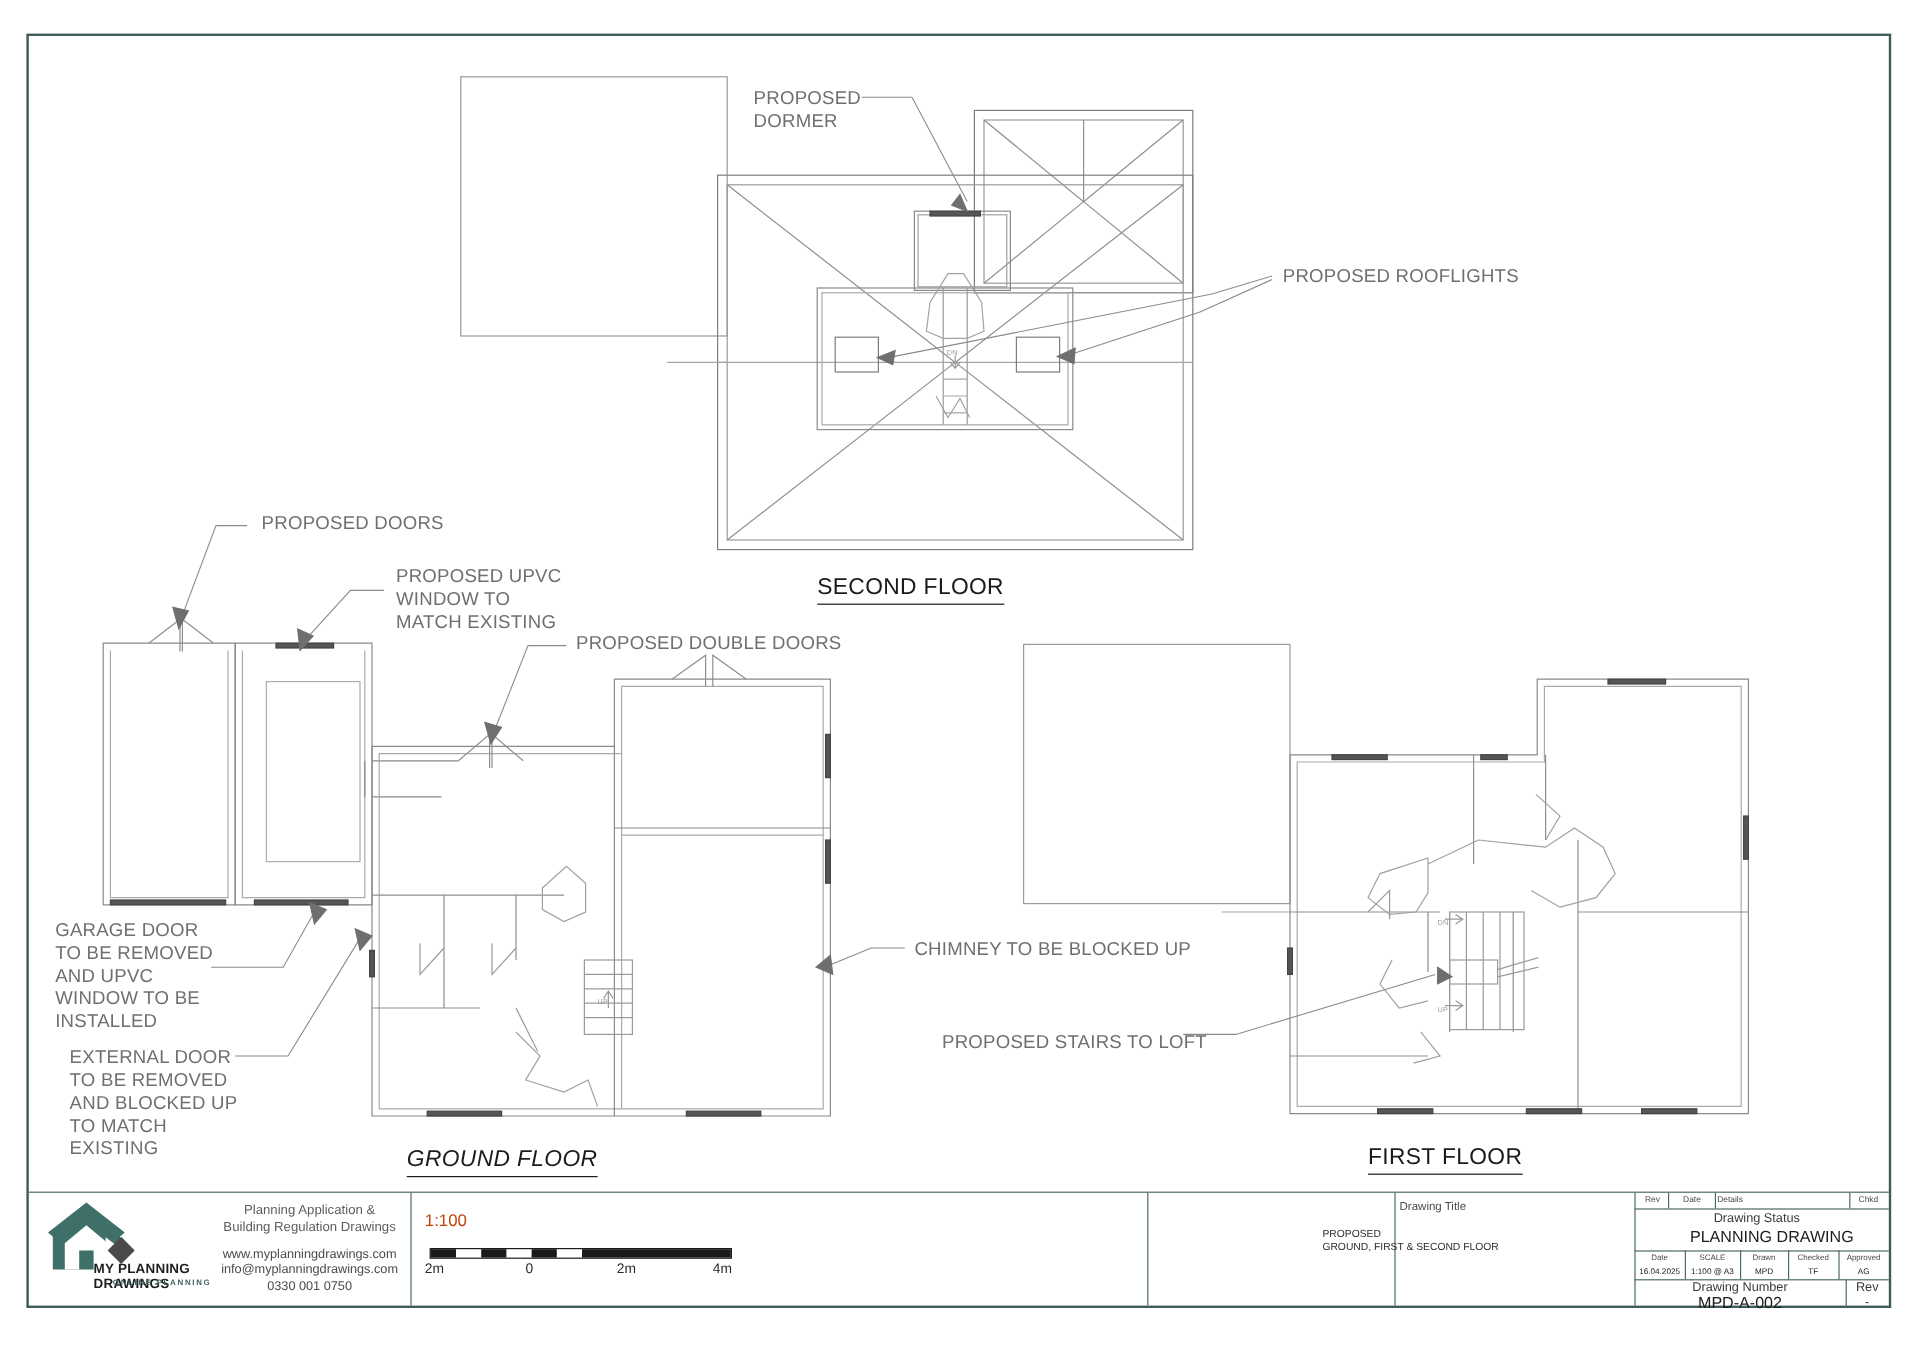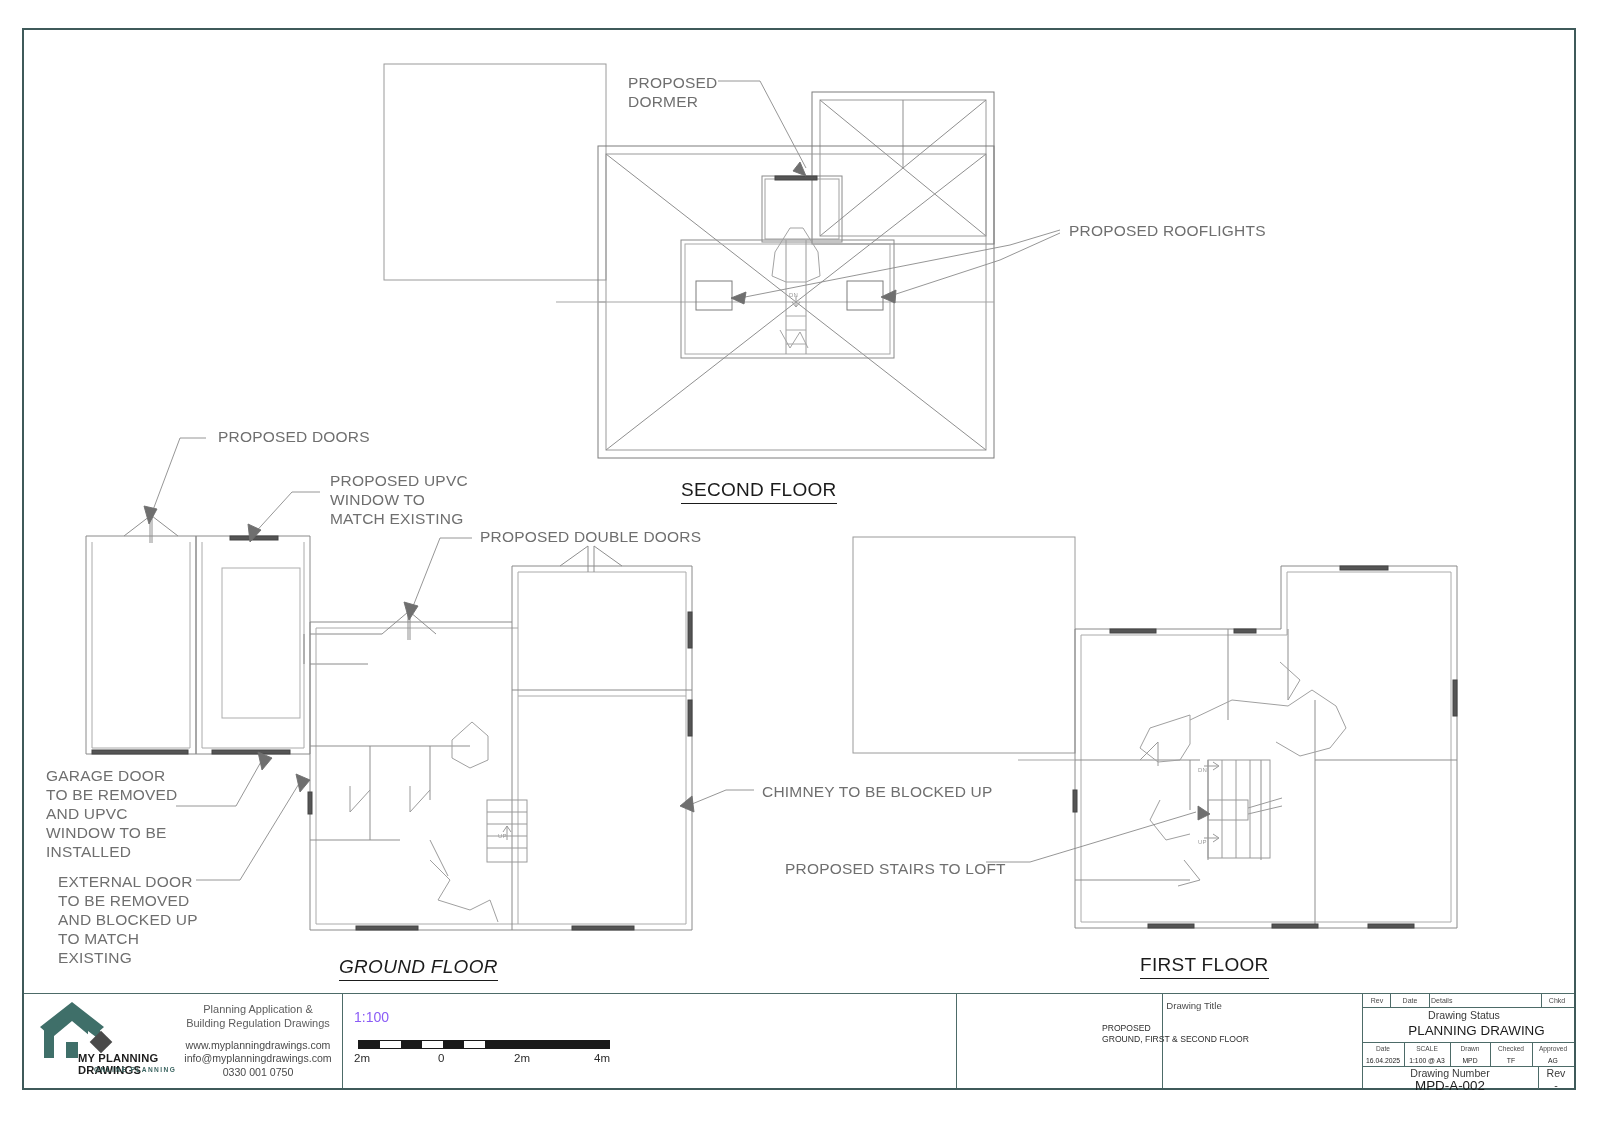--- a/index.html
+++ b/index.html
@@ -63,21 +63,21 @@
     font-size:6.6px;font-weight:bold;color:#3b6561;letter-spacing:1.4px;
     font-family:"Liberation Sans", sans-serif;
   }
 
   .co-block{position:absolute;left:160px;top:8px;width:148px;text-align:center;}
   .co-block .hd{font-size:11px;color:#5d5d5d;line-height:14px;}
   .co-block .ln{font-size:10.6px;color:#4a4a4a;line-height:13.4px;}
 
   
   #scalearea{position:absolute;left:330px;top:10px;width:280px;height:80px;}
-  #scalelabel{position:absolute;left:0;top:5px;font-size:14px;color:#8b5cf6;}
+  #scalelabel{position:absolute;left:0;top:5px;font-size:14px;color:#c2410c;}
   #scalebar{position:absolute;left:4px;top:36px;width:252px;height:9px;border:1px solid #1a1a1a;box-sizing:border-box;background:#fff;}
   .seg{position:absolute;top:0;height:100%;background:#1a1a1a;}
   .ticklbl{position:absolute;top:48px;font-size:11.5px;color:#2a2a2a;}
 
   .tb-hdr{font-size:9.6px;color:#4a4a4a;text-align:center;line-height:12px;}
   .tb-body{font-size:8.6px;color:#2d2d2d;line-height:11.4px;}
   .tb-big{font-size:13.4px;color:#1b1b1b;text-align:center;}
   .tb-mid{font-size:10.6px;color:#3a3a3a;text-align:center;}
 </style>
 </head>

